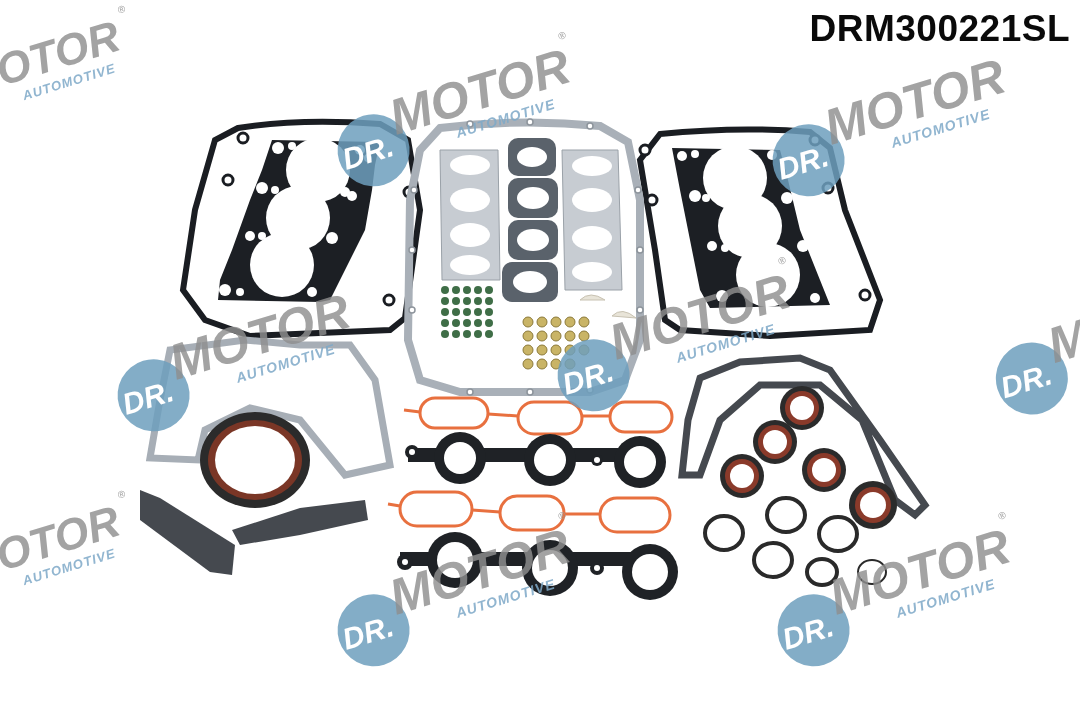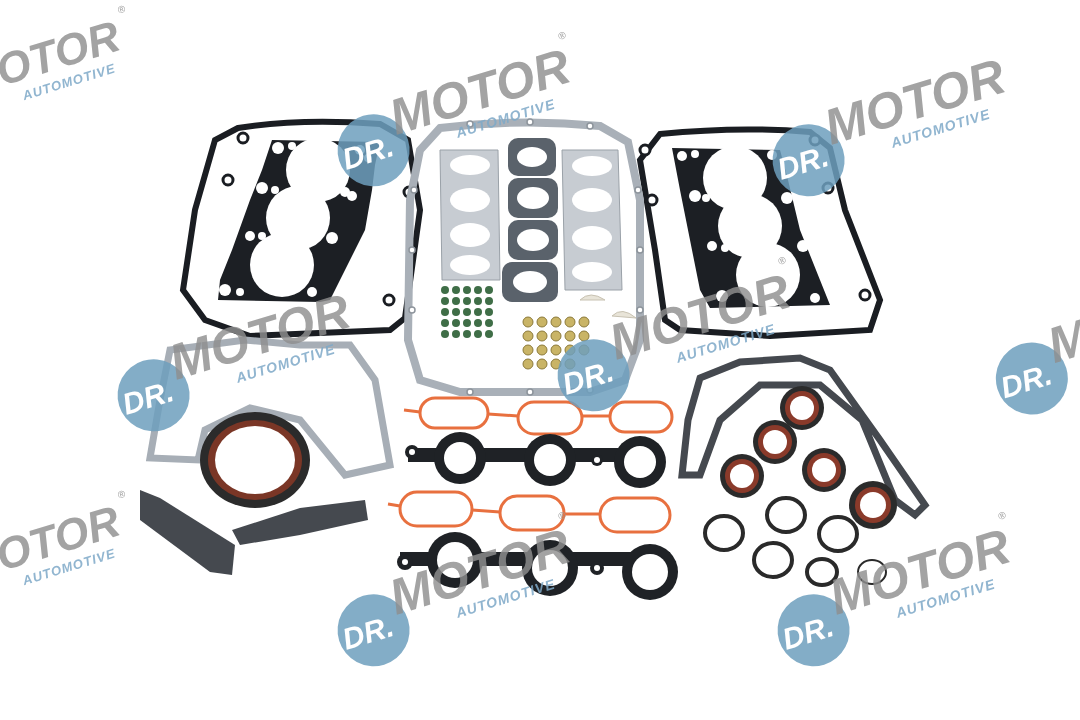--- a/index.html
+++ b/index.html
@@ -292,20 +292,21 @@
     <g fill="none" stroke="#2a2a2a" stroke-width="4">
       <ellipse cx="724" cy="533" rx="19" ry="17"></ellipse>
       <ellipse cx="786" cy="515" rx="19" ry="17"></ellipse>
       <ellipse cx="838" cy="534" rx="19" ry="17"></ellipse>
       <ellipse cx="773" cy="560" rx="19" ry="17"></ellipse>
       <ellipse cx="822" cy="572" rx="15" ry="13"></ellipse>
       <ellipse cx="872" cy="572" rx="14" ry="12" stroke-width="2"></ellipse>
     </g>
   </svg>
 
+  <div class="part-number">DRM300221SL</div>
 
   <div class="wm" style="left:-40px; top:10px; width:200px; height:100px; transform: rotate(-17deg);">
     <span class="motor" style="left:0; top:18px; font-size:44px;">MOTOR</span>
     <span class="auto" style="left:54px; top:66px; font-size:13px;">AUTOMOTIVE</span>
     <span class="reg" style="left:170px; top:14px;">®</span>
   </div>
 
   <div class="wm" style="left:315px; top:30px; width:280px; height:130px; transform: rotate(-17deg);">
     <div class="circle" style="left:10px; top:58px; width:72px; height:72px;"></div>
     <span class="dr" style="left:14px; top:78px; font-size:30px;">DR.</span>

